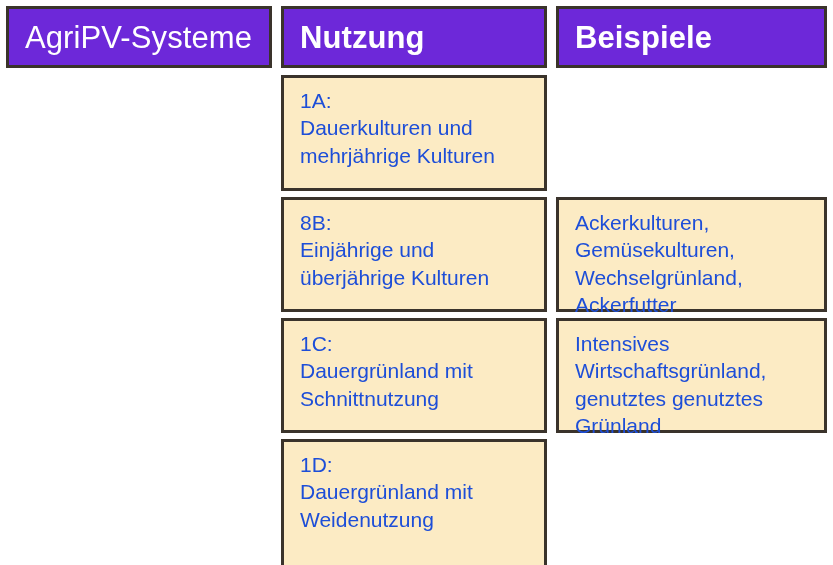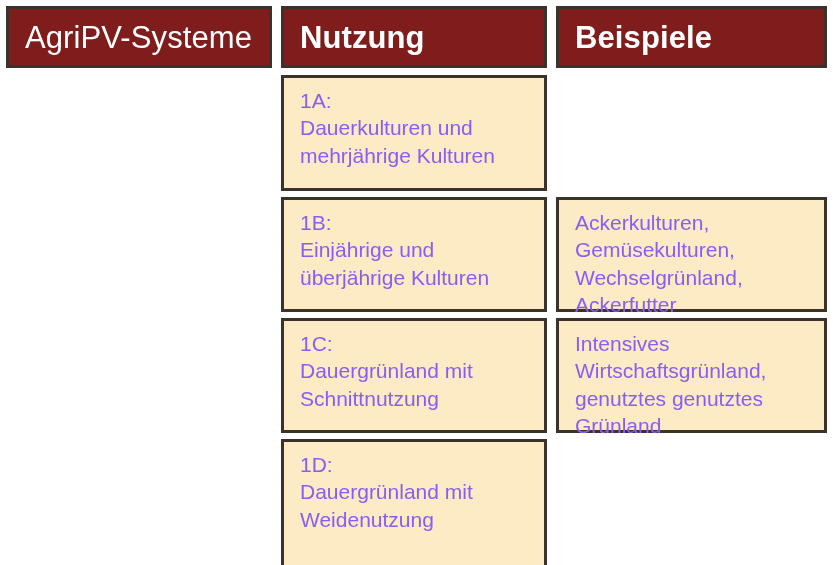--- a/index.html
+++ b/index.html
@@ -20,24 +20,24 @@
     height: 565px;
     box-sizing: border-box;
   }
 
   
   .cell {
     position: absolute;
     box-sizing: border-box;
     border: 3px solid #3a332b;
     background: #fcebc4;
-    color: #8b5cf6;
+    color: #1d4ed8;
   }
   .cell.header {
-    background: #7f1d1d;
+    background: #6d28d9;
     color: #ffffff;
     display: flex;
     align-items: center;
     text-align: right;
   }
   .cell .txt {
     display: block;
     white-space: pre-line;
   }
 
@@ -100,21 +100,21 @@
   </div>
 
 
   <div class="cell body-cell row-1 col-b">
     <span class="txt">1A:
 Dauerkulturen und
 mehrjährige Kulturen</span>
   </div>
 
   <div class="cell body-cell row-2 col-b">
-    <span class="txt">1B:
+    <span class="txt">8B:
 Einjährige und
 überjährige Kulturen</span>
   </div>
   <div class="cell body-cell row-2 col-c">
     <span class="txt">Ackerkulturen,
 Gemüsekulturen,
 Wechselgrünland,
 Ackerfutter</span>
   </div>
 

